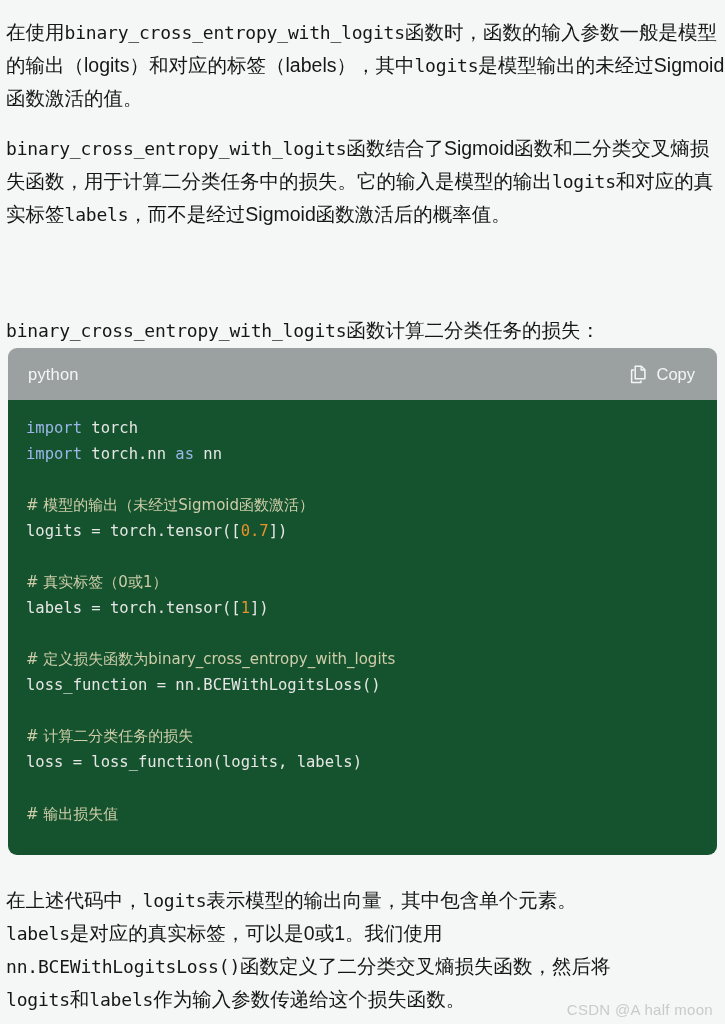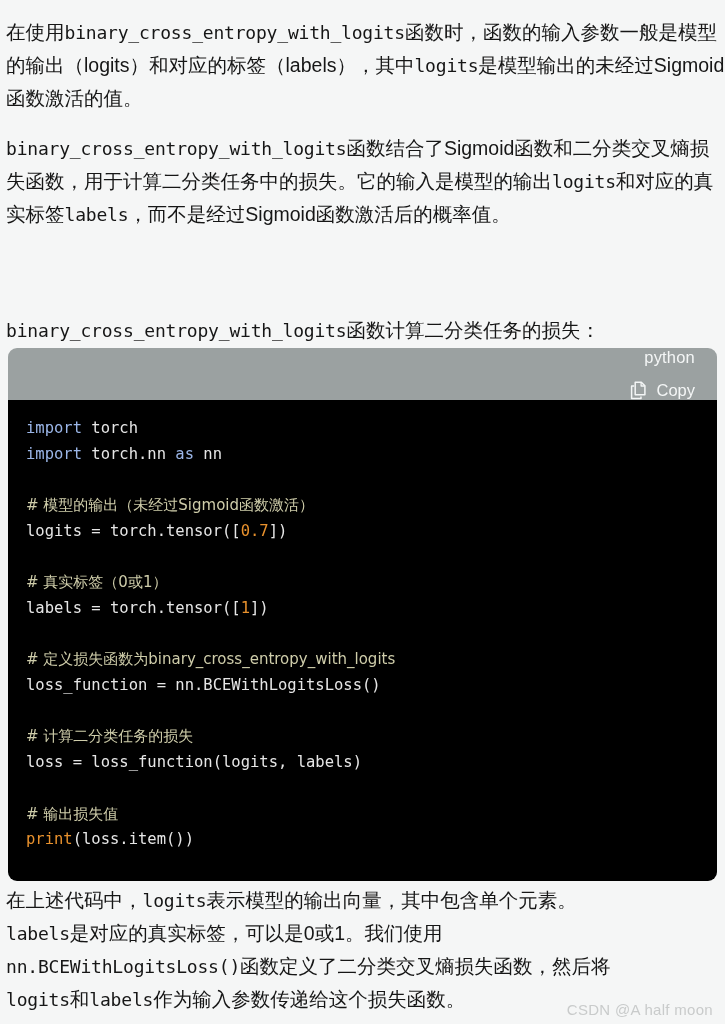--- a/index.html
+++ b/index.html
@@ -52,25 +52,24 @@
     top: 348px;
     width: 709px;
     border-radius: 9px;
     overflow: hidden;
     box-shadow: 0 0 0 0 transparent;
   }
   .code-header {
     height: 52px;
     background: #9ba1a1;
     display: flex;
-    align-items: flex-end;
+    align-items: center;
     justify-content: space-between;
     padding: 0 22px 0 20px;
     box-sizing: border-box;
-    flex-direction: column;
   }
   .code-lang {
     color: #f4f6f6;
     font-size: 16.5px;
     font-family: "Liberation Sans", "DejaVu Sans", sans-serif;
     letter-spacing: 0.2px;
   }
   .copy-btn {
     display: flex;
     align-items: center;
@@ -79,21 +78,21 @@
     font-size: 16.5px;
     cursor: pointer;
     user-select: none;
   }
   .copy-icon {
     width: 17px;
     height: 19px;
     display: block;
   }
   .code-body {
-    background: #000000;
+    background: #14532d;
     padding: 16px 0 28px 0;
     font-family: "DejaVu Sans Mono", "Liberation Mono", monospace;
     font-size: 15.5px;
     line-height: 25.7px;
   }
   .code-line {
     padding: 0 18px;
     white-space: pre;
     color: #d7dadd;
     min-height: 25.7px;
@@ -156,20 +155,19 @@
         <div class="code-line"><span class="tok-comment cjk"># 真实标签（0或1）</span></div>
         <div class="code-line"><span class="tok-plain">labels </span><span class="tok-plain">=</span><span class="tok-plain"> torch.tensor([</span><span class="tok-num">1</span><span class="tok-plain">])</span></div>
         <div class="code-line">&nbsp;</div>
         <div class="code-line"><span class="tok-comment cjk"># 定义损失函数为binary_cross_entropy_with_logits</span></div>
         <div class="code-line"><span class="tok-plain">loss_function </span><span class="tok-plain">=</span><span class="tok-plain"> nn.BCEWithLogitsLoss()</span></div>
         <div class="code-line">&nbsp;</div>
         <div class="code-line"><span class="tok-comment cjk"># 计算二分类任务的损失</span></div>
         <div class="code-line"><span class="tok-plain">loss </span><span class="tok-plain">=</span><span class="tok-plain"> loss_function(logits, labels)</span></div>
         <div class="code-line">&nbsp;</div>
         <div class="code-line"><span class="tok-comment cjk"># 输出损失值</span></div>
-        <div class="code-line"><span class="tok-builtin">print</span><span class="tok-plain">(loss.item())</span></div>
       </div>
   </div>
 
   <p class="prose para" id="para-4"><span>在上述代码中，</span><span class="mono">logits</span><span>表示模型的输出向量，其中包含单个元素。</span><br><span class="mono">labels</span><span>是对应的真实标签，可以是0或1。我们使用</span><br><span class="mono">nn.BCEWithLogitsLoss()</span><span>函数定义了二分类交叉熵损失函数，然后将</span><br><span class="mono">logits</span><span>和</span><span class="mono">labels</span><span>作为输入参数传递给这个损失函数。</span></p>
 
   <div class="watermark">CSDN @A half moon</div>
 </div>
 
 </body></html>

